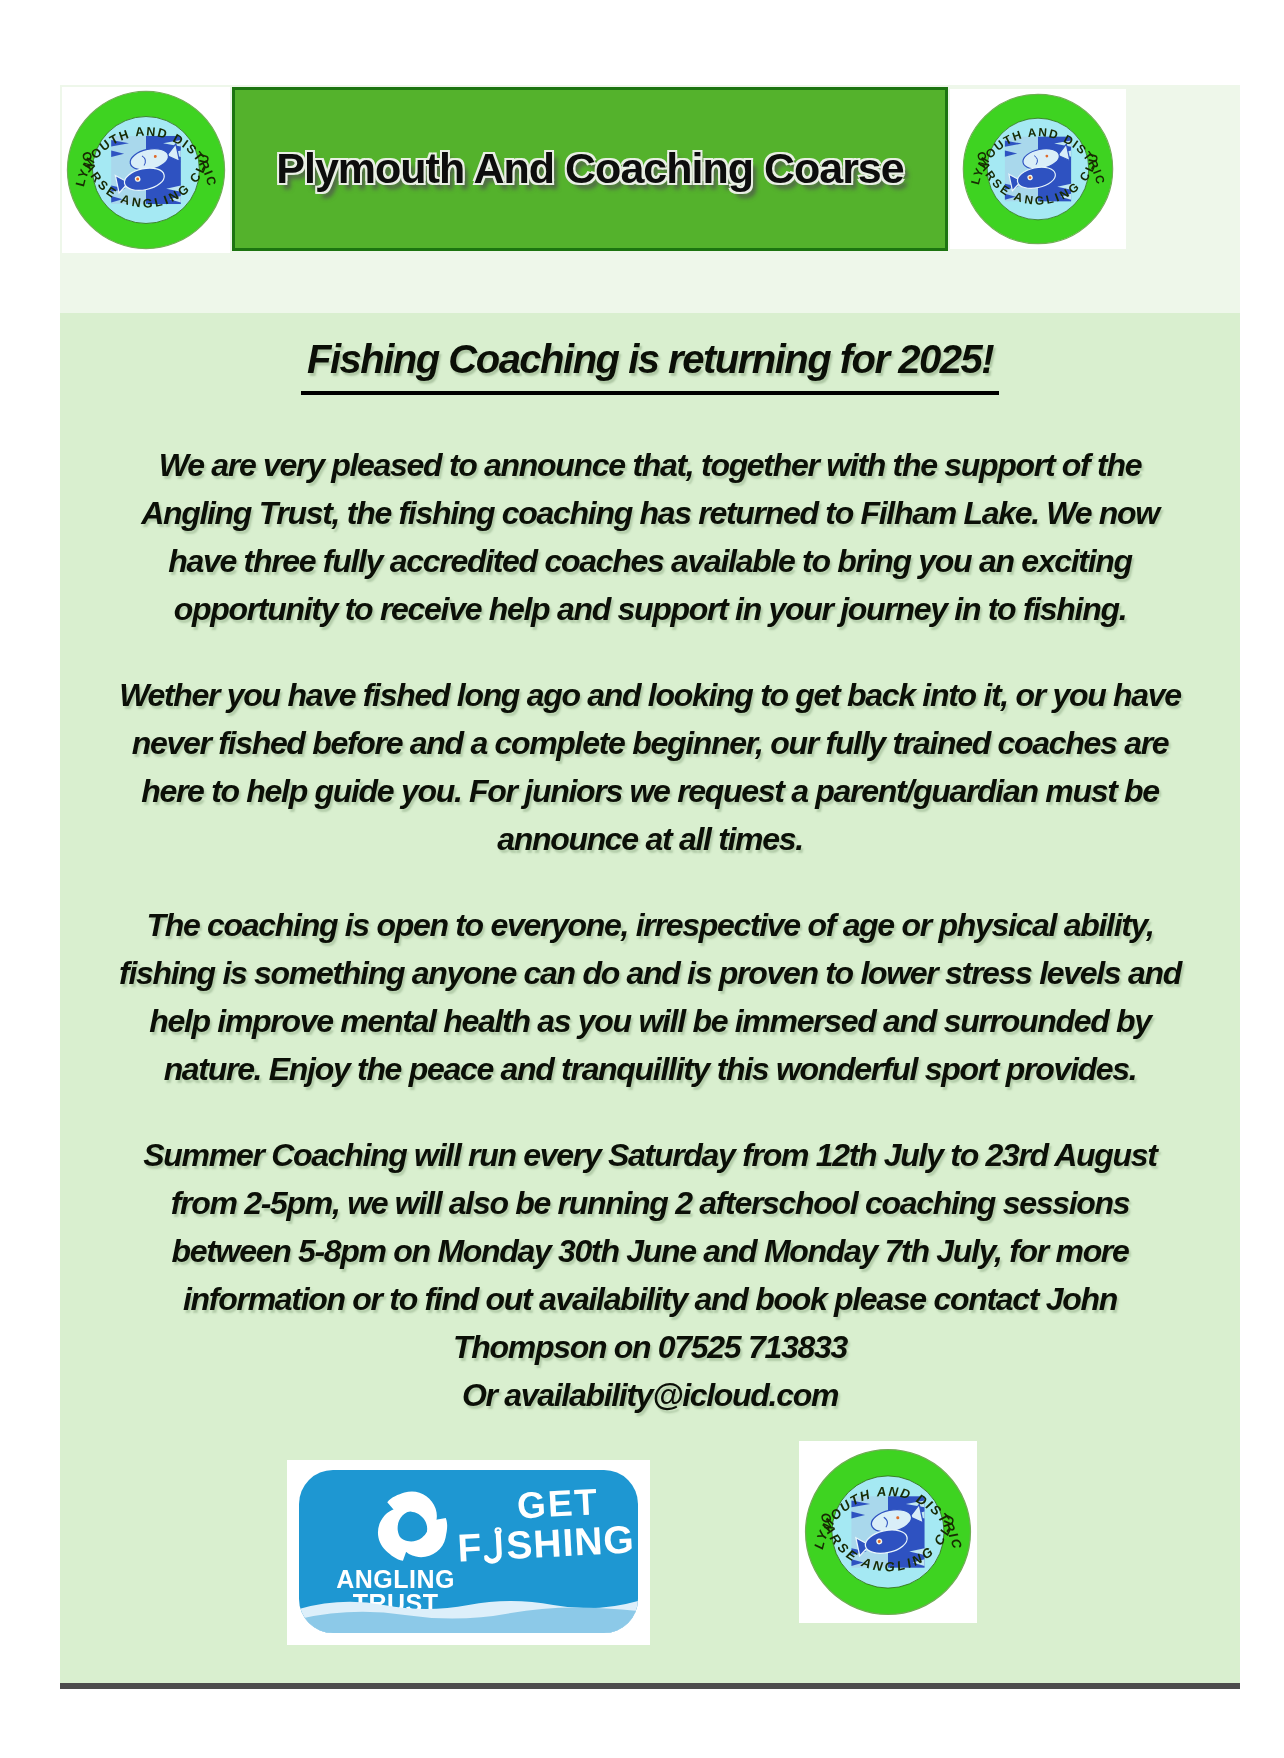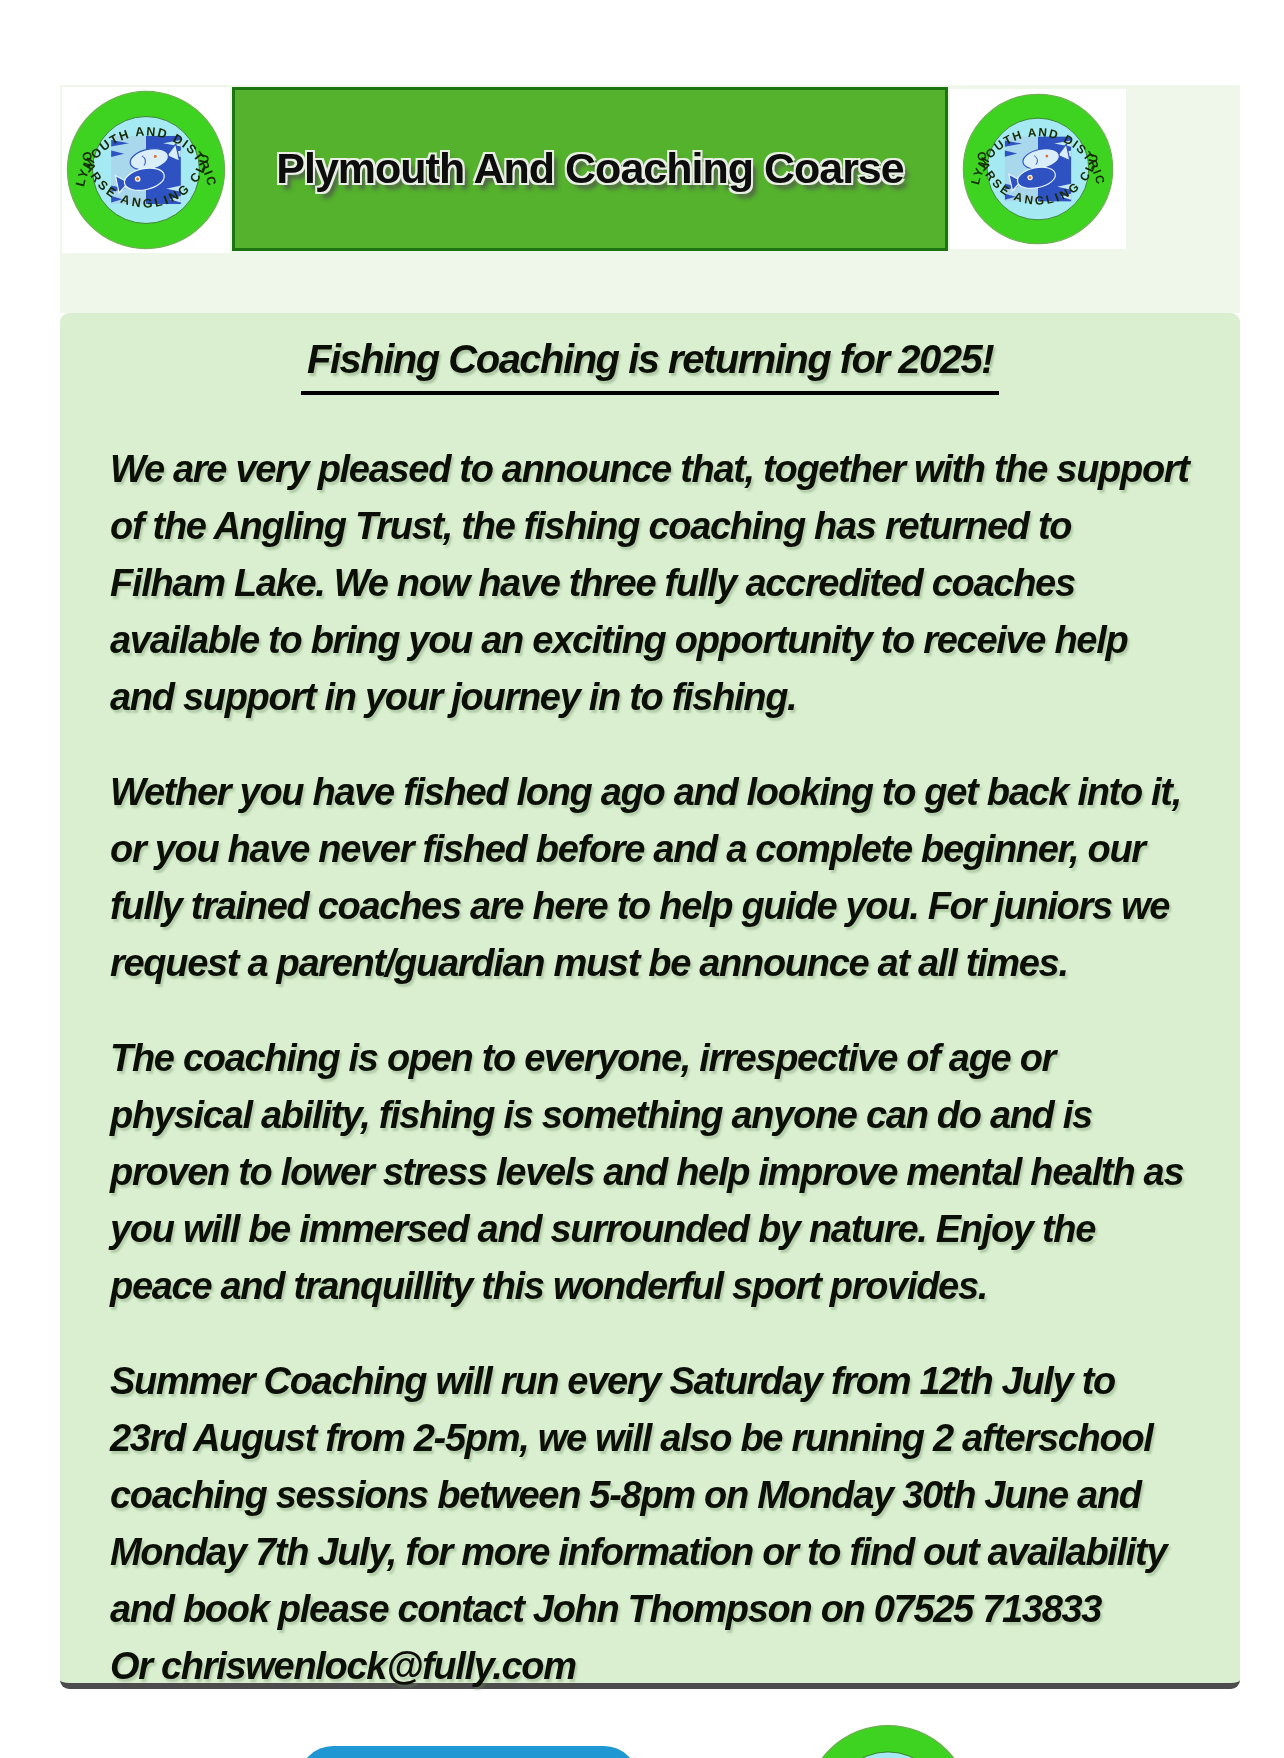--- a/index.html
+++ b/index.html
@@ -30,31 +30,31 @@
                  2px 2px 0 #e9efe4, 5px 6px 4px rgba(80,80,80,0.8);
   }
 
   .band { height:58px; background:#eef7ea; }
 
   
   .body-panel {
     background:#d9efcf; height:1346px;
     border-bottom:6px solid #4c4c4c;
     padding-top:24px; box-sizing:content-box;
-    font-style:italic; font-weight:bold; color:#0b0f07;border-radius:9px;
+    font-style:italic; font-weight:bold; color:#0b0f07;
   }
   .heading {
     width:-moz-fit-content; width:fit-content; margin:0 auto;
     font-size:40px; letter-spacing:-1.5px; font-weight:bold; font-style:italic;
     padding:0 6px 9px 6px; border-bottom:4px solid #000;
     text-shadow:2px 3px 2px rgba(110,140,100,0.4);
   }
   .body-panel p {
-    width:1080px; margin:38px auto 0; 
-    font-size:38px; line-height:1.5; letter-spacing:-1.3px;
+    width:1080px; margin:38px auto 0; text-align:center;
+    font-size:32px; line-height:1.5; letter-spacing:-1.3px;
     text-shadow:2px 3px 2px rgba(110,140,100,0.35);
   }
   .body-panel p.first { margin-top:46px; }
 
   
   .footer-row { position:relative; height:205px; margin-top:22px; }
   .at-box {
     position:absolute; left:227px; top:19px; width:363px; height:185px;
     background:#ffffff;
   }
@@ -183,21 +183,21 @@
 
     <h1 class="heading">Fishing Coaching is returning for 2025!</h1>
 
     <p class="first">We are very pleased to announce that, together with the support of the Angling Trust, the fishing coaching has returned to Filham Lake. We now have three fully accredited coaches available to bring you an exciting opportunity to receive help and support in your journey in to fishing.</p>
 
     <p>Wether you have fished long ago and looking to get back into it, or you have never fished before and a complete beginner, our fully trained coaches are here to help guide you. For juniors we request a parent/guardian must be announce at all times.</p>
 
     <p>The coaching is open to everyone, irrespective of age or physical ability, fishing is something anyone can do and is proven to lower stress levels and help improve mental health as you will be immersed and surrounded by nature. Enjoy the peace and tranquillity this wonderful sport provides.</p>
 
     <p><span>Summer Coaching will run every Saturday from 12th July to 23rd August from 2-5pm, we will also be running 2 afterschool coaching sessions between 5-8pm on Monday 30th June and Monday 7th July, for more information or to find out availability and book please contact John Thompson on 07525 713833</span><br>
-      <span>Or chriswenlock@fully.com</span></p>
+      <span>Or availability@icloud.com</span></p>
 
     <div class="footer-row">
 
       <div class="at-box">
         <div class="at-blue">
           <div class="at-left">
             <svg class="at-swirl" viewBox="-40 -40 80 80">
               <g fill="#ffffff">
                 <path d="M -7 -32 C 5 -36 18 -29 22 -17 C 25 -8 22 2 13 8 C 16 0 13 -9 4 -13 C -1 -15 -7 -15 -11 -12 L -19 -7 L -17 -16 L -23 -23 C -19 -28 -13 -30 -7 -32 Z"></path>
                 <path transform="rotate(120)" d="M -7 -32 C 5 -36 18 -29 22 -17 C 25 -8 22 2 13 8 C 16 0 13 -9 4 -13 C -1 -15 -7 -15 -11 -12 L -19 -7 L -17 -16 L -23 -23 C -19 -28 -13 -30 -7 -32 Z"></path>

